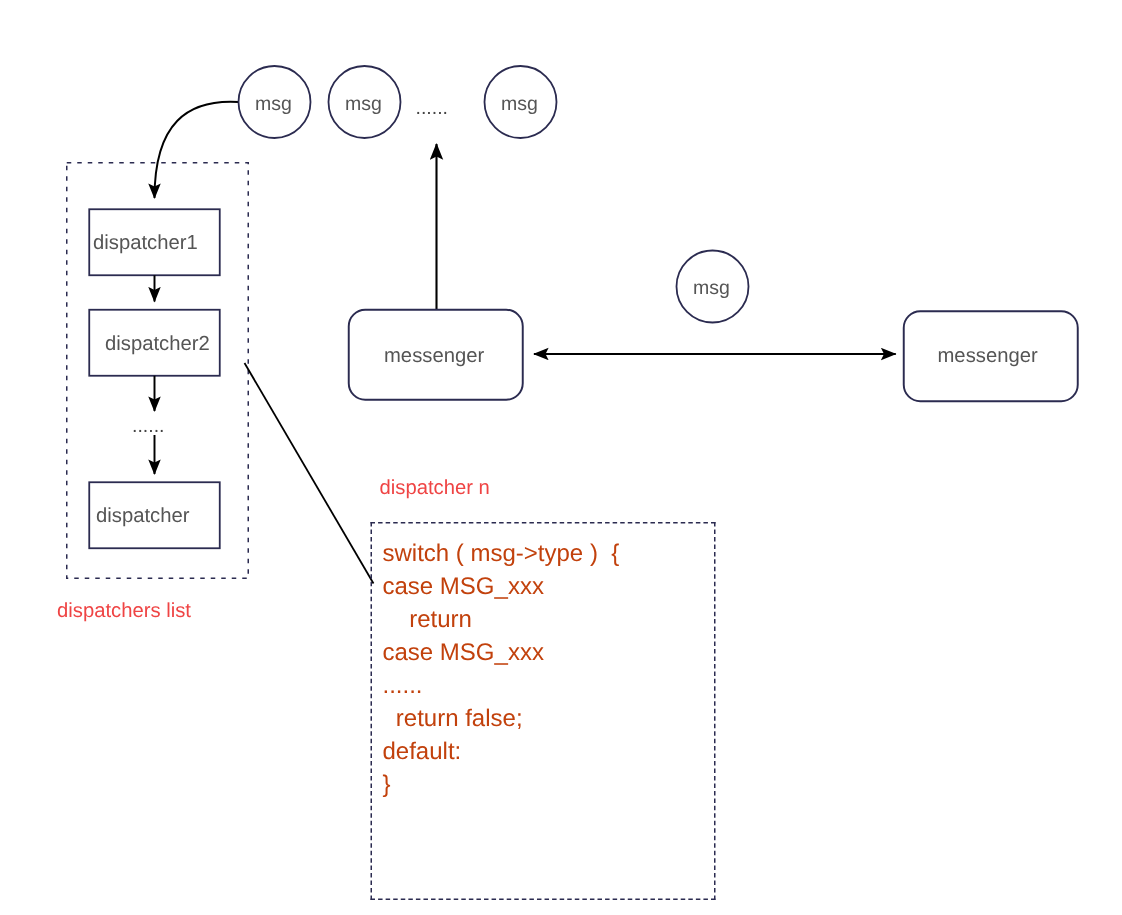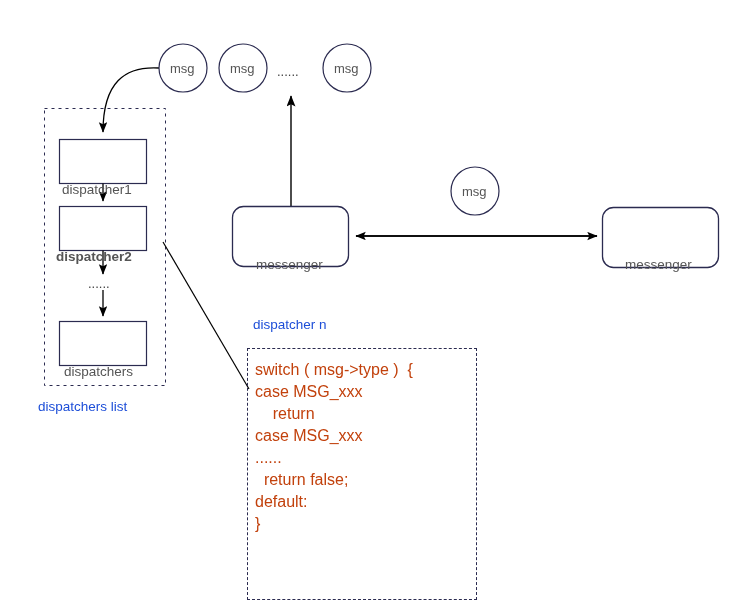--- a/index.html
+++ b/index.html
@@ -30,25 +30,24 @@
   }
   svg.layer * { pointer-events: auto; }
 
   .node-label {
     position: absolute;
     color: #555555;
     font-size: 13.5px;
     font-family: "Liberation Sans", sans-serif;
     white-space: nowrap;
     line-height: 1;
-    margin-top: 28px;
   }
   .plain-label {
     position: absolute;
-    color: #1d4ed8;
+    color: #ef4444;
     font-size: 13.5px;
     font-family: "Liberation Sans", sans-serif;
     white-space: nowrap;
     line-height: 1;
   }
   .msg-label {
     position: absolute;
     color: #555555;
     font-size: 13px;
     font-family: "Liberation Sans", sans-serif;
@@ -122,22 +121,22 @@
     <line x1="163" y1="242" x2="249" y2="389" stroke="#000000" stroke-width="1.2"></line>
   </svg>
 
   <div class="msg-label" style="left:170px; top:62px;">msg</div>
   <div class="msg-label" style="left:230px; top:62px;">msg</div>
   <div class="msg-label" style="left:334px; top:62px;">msg</div>
   <div class="ellipsis-label" style="left:277px; top:65px;">......</div>
   <div class="msg-label" style="left:462px; top:185px;">msg</div>
 
   <div class="node-label" style="left:62px; top:155px;">dispatcher1</div>
-  <div class="node-label" style="left:56px; top:222px;font-weight:bold;">dispatcher2</div>
-  <div class="node-label" style="left:64px; top:337px;">dispatchers</div>
+  <div class="node-label" style="left:70px; top:222px;">dispatcher2</div>
+  <div class="node-label" style="left:64px; top:337px;">dispatcher</div>
   <div class="ellipsis-label" style="left:88px; top:277px;">......</div>
 
   <div class="plain-label" style="left:38px; top:400px;">dispatchers list</div>
 
   <div class="node-label" style="left:256px; top:230px;">messenger</div>
   <div class="node-label" style="left:625px; top:230px;">messenger</div>
 
   <div class="plain-label" style="left:253px; top:318px;">dispatcher n</div>
 
   <div id="code-block">

